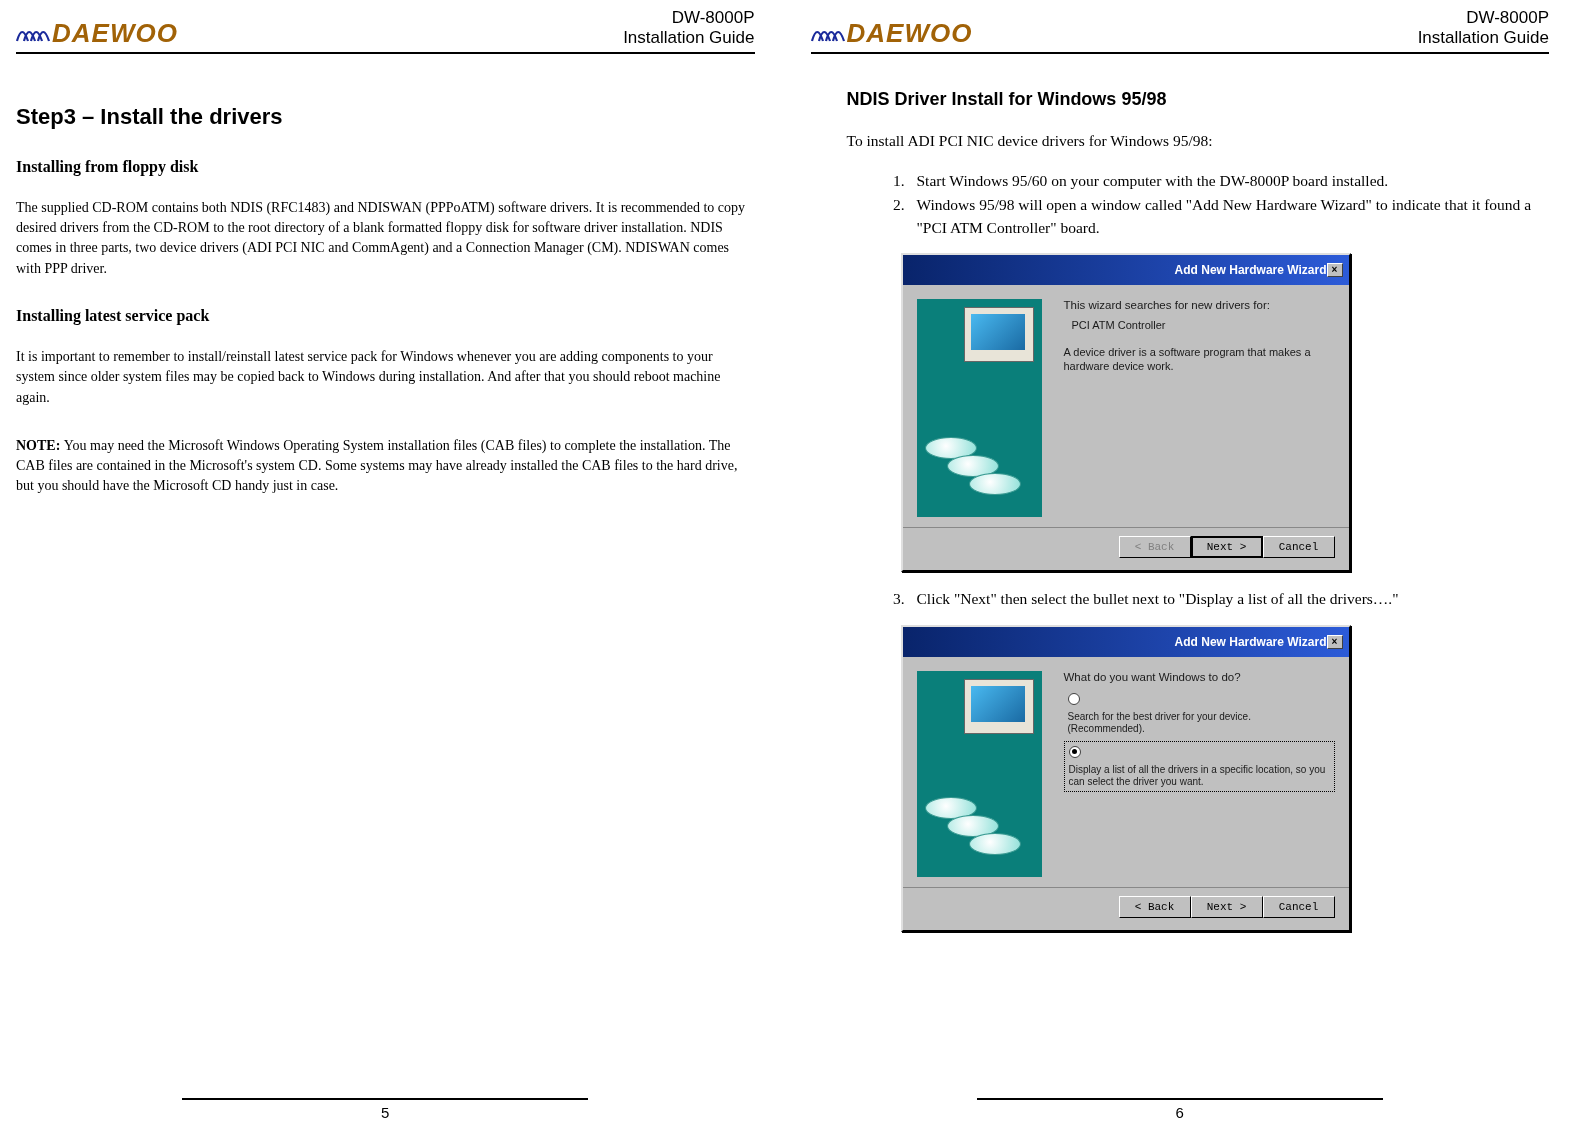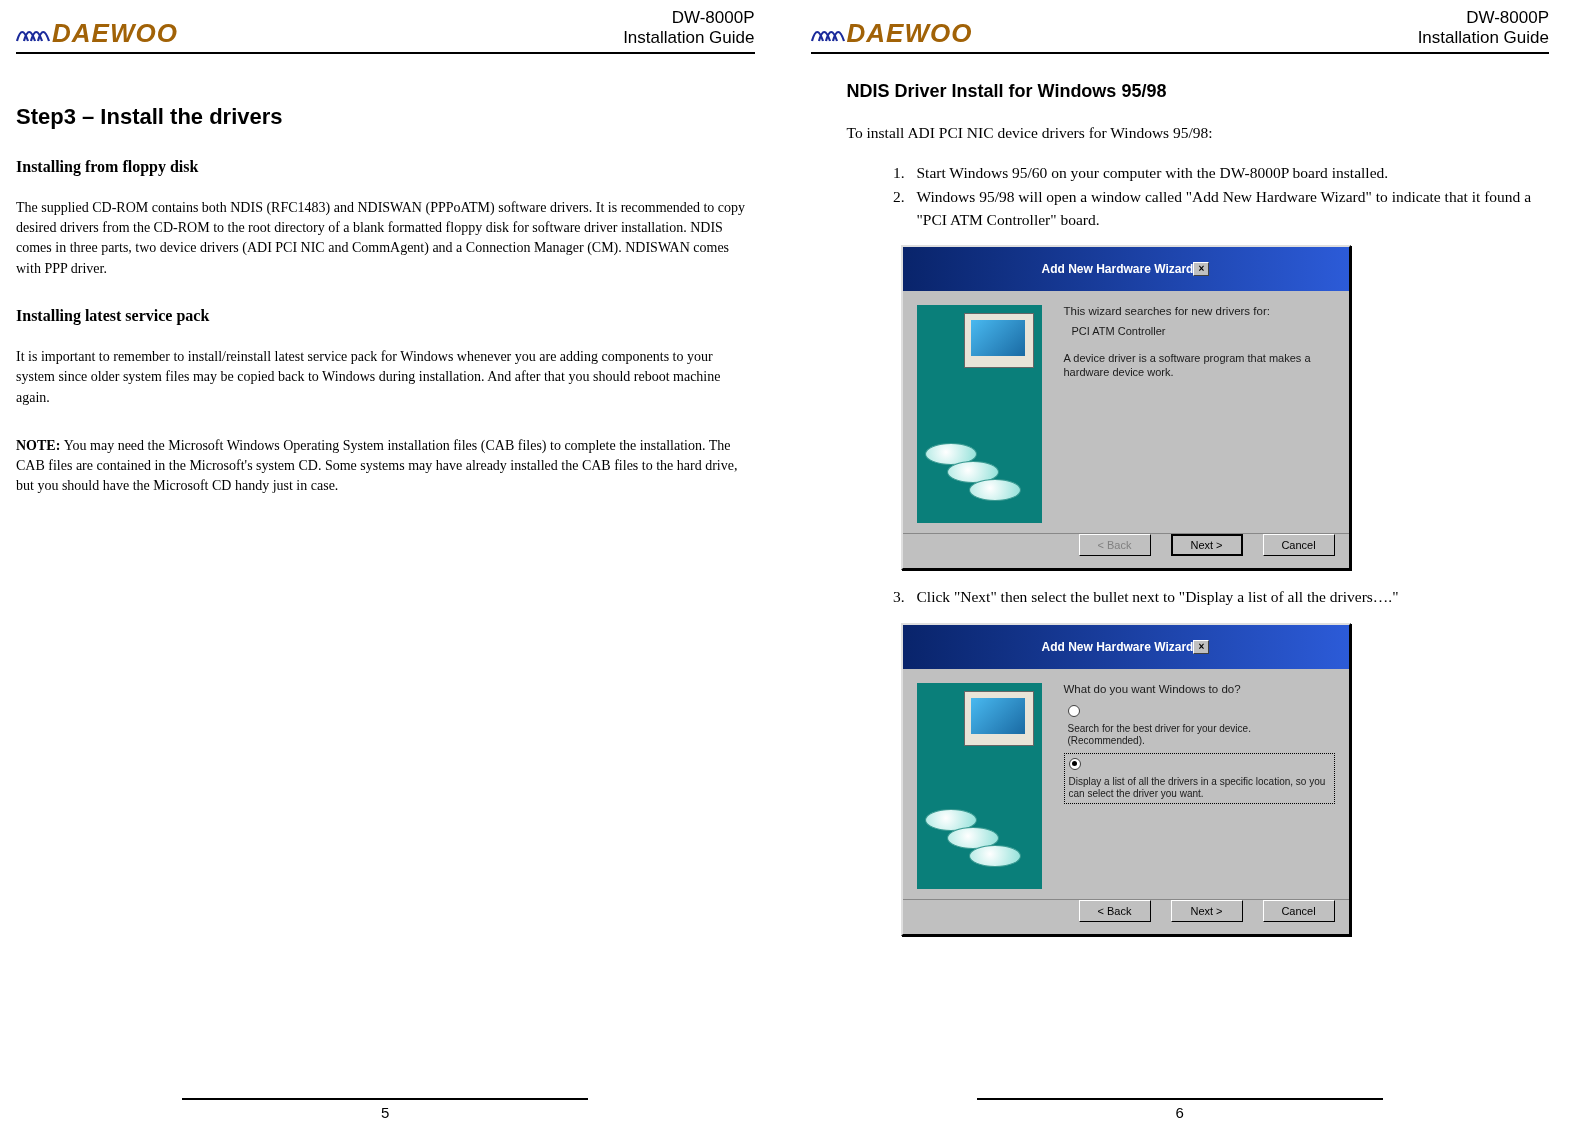--- a/index.html
+++ b/index.html
@@ -58,21 +58,21 @@
     }
     h3 {
       font-family: "Times New Roman", Times, serif;
       font-weight: bold;
       font-size: 16px;
       margin: 0 0 22px 0;
     }
     .p6-h3 {
       font-family: Arial, Helvetica, sans-serif;
       font-size: 18px;
-      margin: 7px 0 22px 36px;
+      margin: 15px 0 22px 36px;
     }
     p.body {
       font-size: 14px;
       line-height: 1.45;
       margin-bottom: 28px;
     }
     p.intro {
       font-size: 15.5px;
       margin: 0 0 20px 36px;
     }
@@ -102,23 +102,23 @@
       border-left-color: #dfdfdf;
       box-shadow: 1px 1px 0 #000;
       font-family: "MS Sans Serif", Tahoma, Arial, sans-serif;
       font-size: 11px;
     }
     .wiz-titlebar {
       background: linear-gradient(90deg, #09246b 0%, #2c5bd8 100%);
       color: #fff;
       font-weight: bold;
       font-size: 12px;
-      padding: 15px 6px;
-      display: flex;
-      justify-content: center;
+      padding: 8px 6px;
+      display: flex;
+      justify-content: flex-end;
       align-items: center;
     }
     .wiz-close {
       background: #c0c0c0;
       color: #000;
       width: 16px; height: 14px;
       border: 1px solid #fff;
       border-right-color: #404040;
       border-bottom-color: #404040;
       font-size: 10px;
@@ -195,23 +195,24 @@
       content: "";
       position: absolute;
       left: 2.5px; top: 2.5px;
       width: 5px; height: 5px;
       background: #000;
       border-radius: 50%;
     }
     .wiz-buttons {
       display: flex;
       justify-content: flex-end;
-      gap: 20px;
-      padding: 0 14px 12px;
+      gap: 0;
+      padding: 8px 14px 12px;
       border-top: 1px solid #888;
+      font-family: Liberation Mono, monospace;
     }
     .wiz-btn {
       width: 72px;
       height: 22px;
       background: #c0c0c0;
       border: 1px solid #000;
       border-top-color: #fff;
       border-left-color: #fff;
       font-size: 11px;
       text-align: center;

